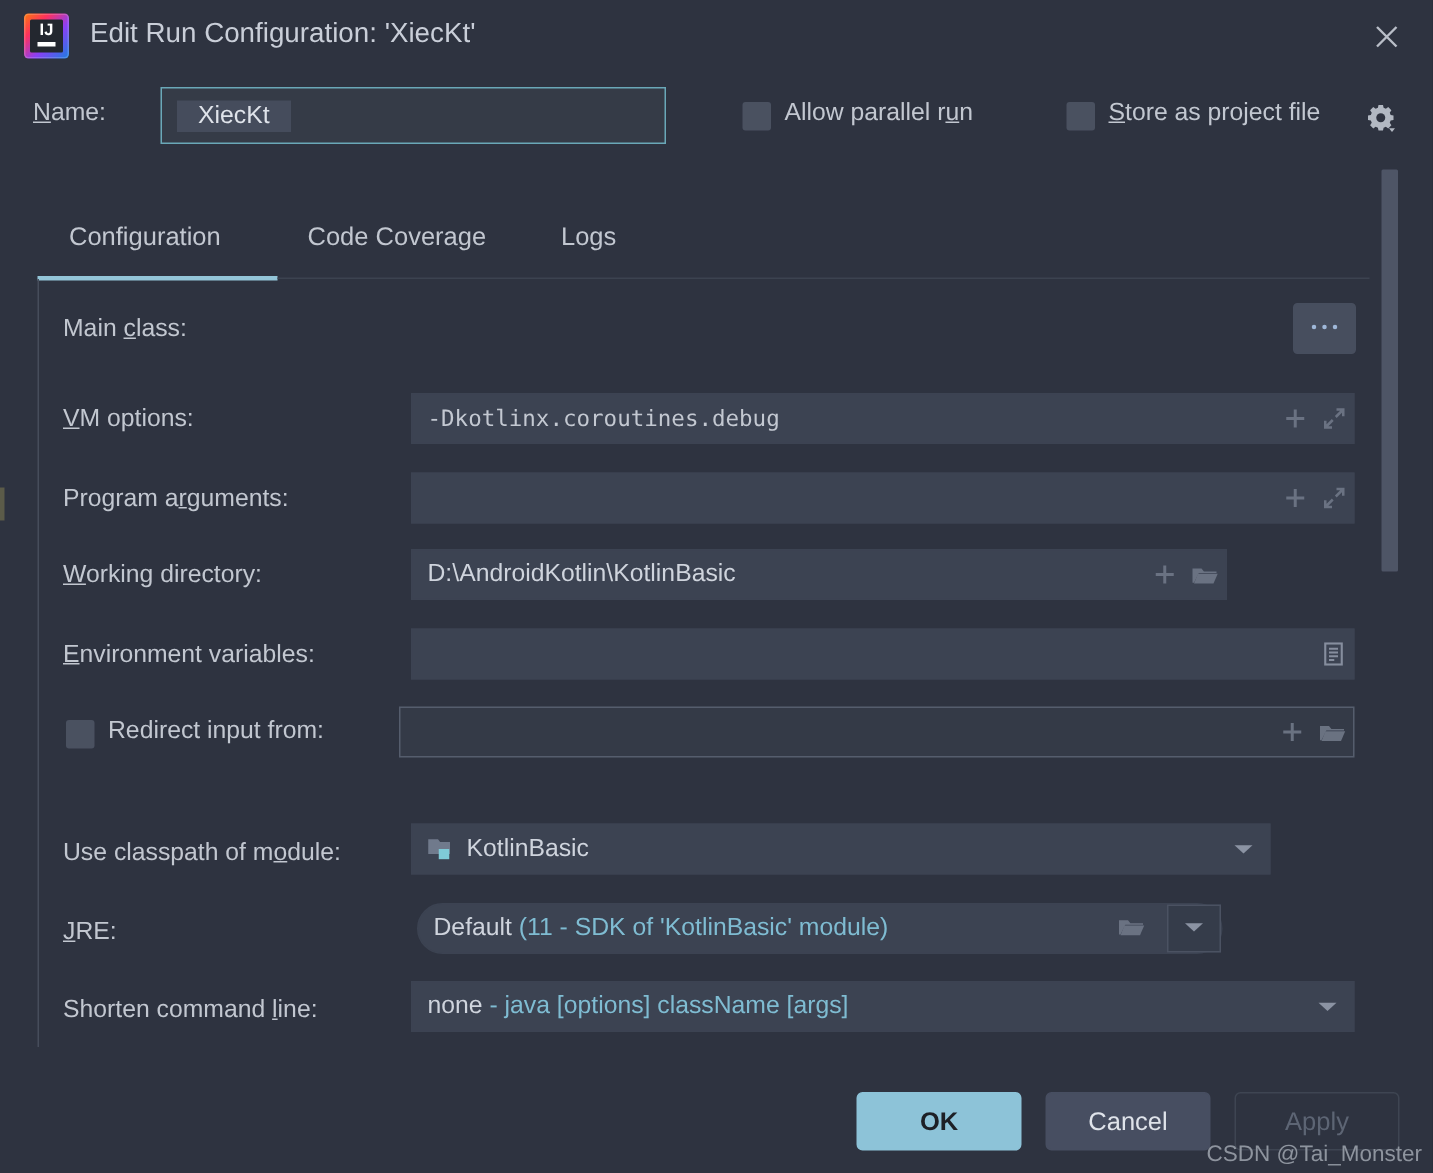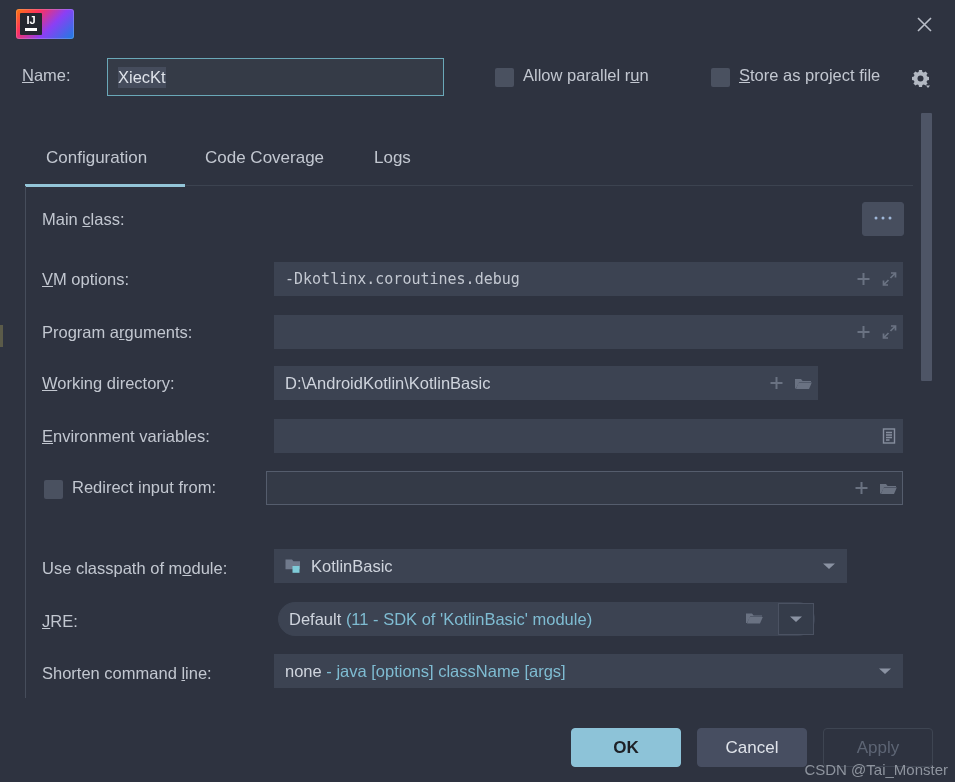--- a/index.html
+++ b/index.html
@@ -29,21 +29,20 @@
     left: 0; top: 0;
     width: 955px; height: 48px;
   }
   .app-icon {
     position: absolute;
     left: 16px; top: 9px;
     width: 30px; height: 30px;
     border-radius: 3px;
     background: linear-gradient(135deg, #f97a0b 0%, #fe315d 28%, #8b3ff5 60%, #1a7fe0 100%);
     box-shadow: inset 0 0 0 1px rgba(255,255,255,0.18);
-    padding-left: 28px;
   }
   .app-icon::after {
     content: "";
     position: absolute;
     left: 4px; top: 4px;
     width: 22px; height: 22px;
     background: #23272f;
     border-radius: 1px;
   }
   .app-icon .ij {
@@ -100,21 +99,21 @@
     background: #353b47;
     border: 1px solid #6aa8b8;
     box-sizing: border-box;
   }
   .name-input .val {
     position: absolute;
     left: 10px; top: 8px;
     font-size: 16.5px;
     color: #dfe3ea;
     background: #454c5c;
-    padding: 1px 0;
+    padding: 1px 14px;
   }
 
   .cb {
     position: absolute;
     width: 19px; height: 19px;
     background: #4a5160;
     border-radius: 2px;
     box-sizing: border-box;
   }
   .chk-parallel { left: 495px; top: 68px; }
@@ -363,20 +362,21 @@
 </head>
 <body>
 
 <div class="dialog">
 
   <div class="titlebar">
     <div class="app-icon">
       <div class="ij">IJ</div>
       <div class="ijbar"></div>
     </div>
+    <div class="title-text">Edit Run Configuration: 'XiecKt'</div>
     <div class="close-btn">
       <span>
         <svg width="19" height="19" viewBox="0 0 19 19">
           <path d="M3 3 L16 16 M16 3 L3 16" stroke="#b9bec8" stroke-width="1.6" fill="none"></path>
         </svg>
       </span>
     </div>
   </div>
 
   <div class="name-label"><u>N</u>ame:</div>

